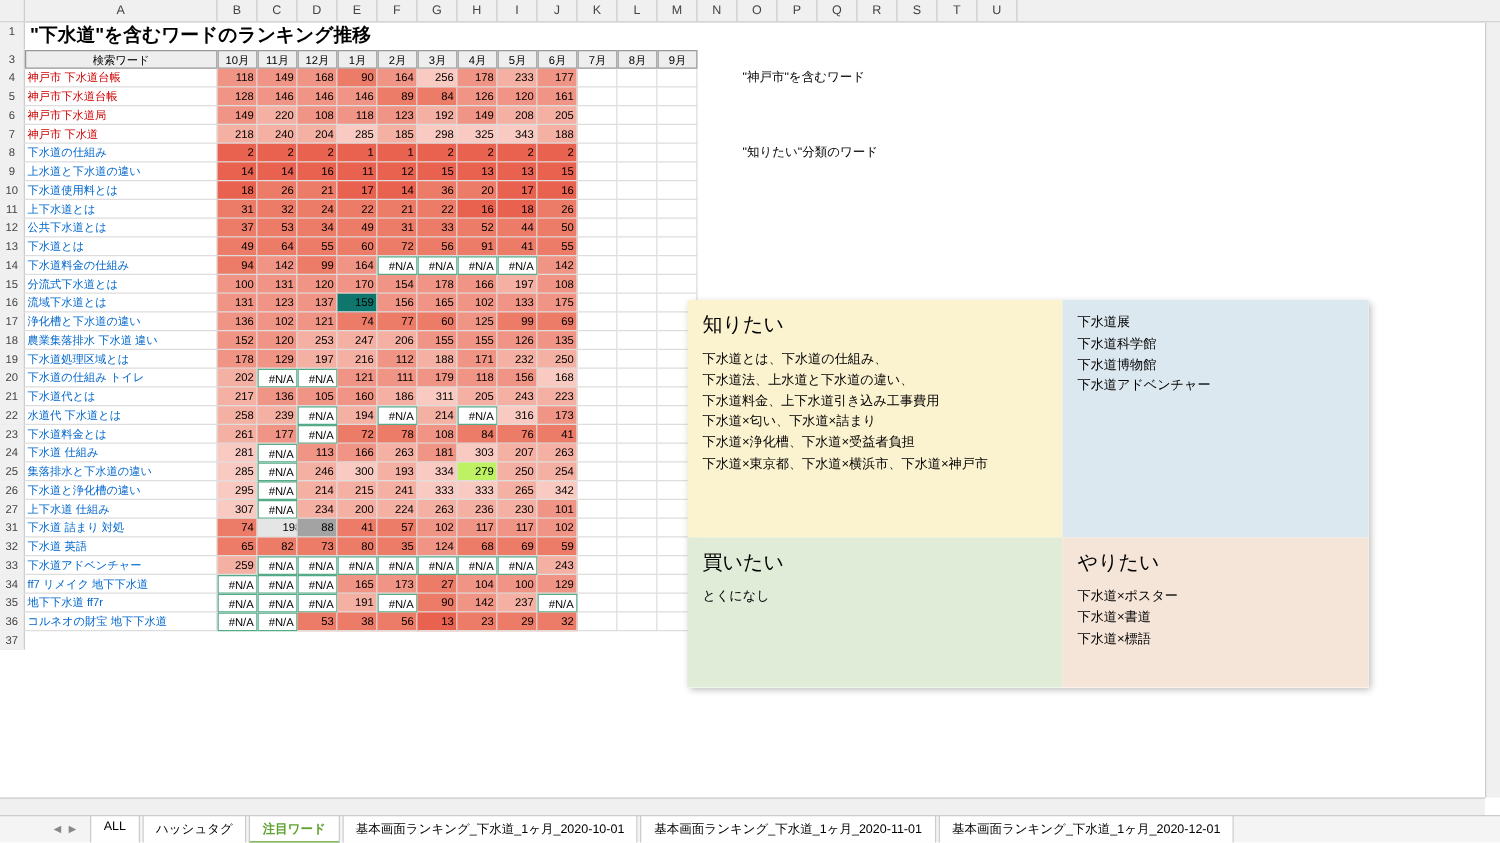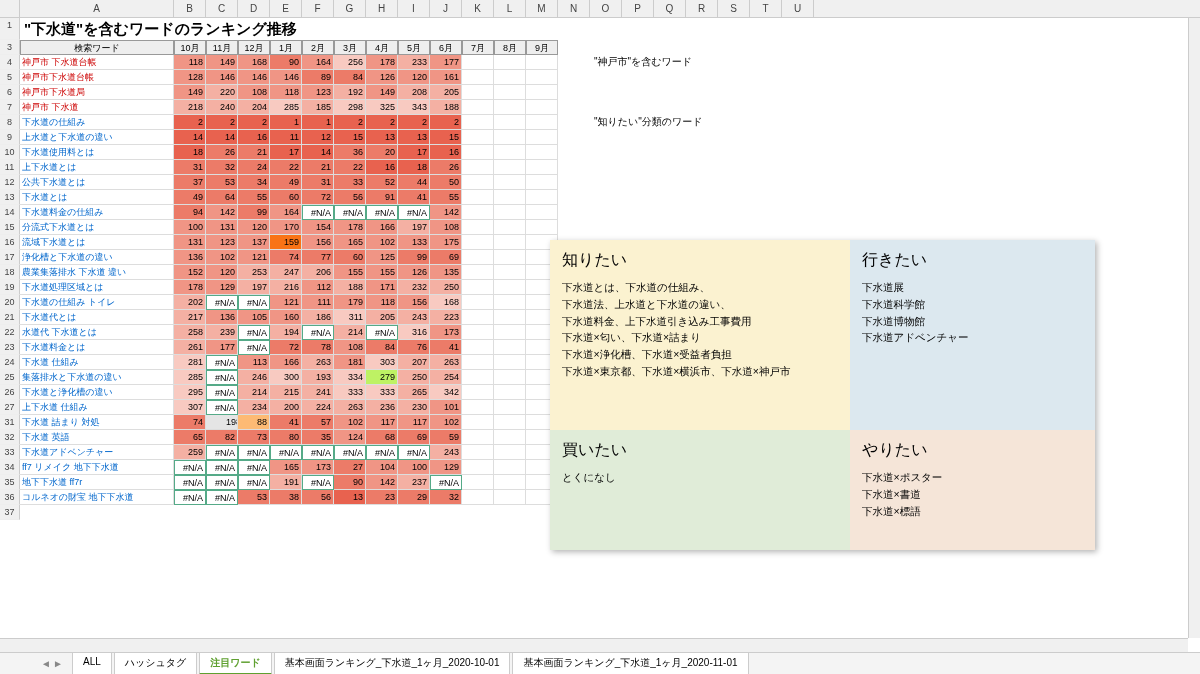--- a/index.html
+++ b/index.html
@@ -278,21 +278,21 @@
       <div class="cell cM"></div>
       <div class="cell cM"></div>
       <div class="cell cM"></div>
     </div>
     <div class="row">
       <div class="row-num">16</div>
       <div class="cell cA kw">流域下水道とは</div>
       <div class="cell cM" style="background: rgb(240, 149, 133);">131</div>
       <div class="cell cM" style="background: rgb(240, 149, 133);">123</div>
       <div class="cell cM" style="background: rgb(240, 149, 133);">137</div>
-      <div class="cell cM" style="background: #f97316;">159</div>
+      <div class="cell cM" style="background: #0f766e;">159</div>
       <div class="cell cM" style="background: rgb(240, 149, 133);">156</div>
       <div class="cell cM" style="background: rgb(240, 149, 133);">165</div>
       <div class="cell cM" style="background: rgb(240, 149, 133);">102</div>
       <div class="cell cM" style="background: rgb(240, 149, 133);">133</div>
       <div class="cell cM" style="background: rgb(240, 149, 133);">175</div>
       <div class="cell cM"></div>
       <div class="cell cM"></div>
       <div class="cell cM"></div>
     </div>
     <div class="row">
@@ -469,21 +469,21 @@
       <div class="cell cM" style="background: rgb(240, 149, 133);">101</div>
       <div class="cell cM"></div>
       <div class="cell cM"></div>
       <div class="cell cM"></div>
     </div>
     <div class="row">
       <div class="row-num">31</div>
       <div class="cell cA kw">下水道 詰まり 対処</div>
       <div class="cell cM" style="background: rgb(236, 123, 104);">74</div>
       <div class="cell cM" style="background: #e5e5e5; padding-left: 20px;">198</div>
-      <div class="cell cM" style="background: #fdba74;">88</div>
+      <div class="cell cM" style="background: #a3a3a3;">88</div>
       <div class="cell cM" style="background: rgb(236, 123, 104);">41</div>
       <div class="cell cM" style="background: rgb(236, 123, 104);">57</div>
       <div class="cell cM" style="background: rgb(240, 149, 133);">102</div>
       <div class="cell cM" style="background: rgb(240, 149, 133);">117</div>
       <div class="cell cM" style="background: rgb(240, 149, 133);">117</div>
       <div class="cell cM" style="background: rgb(240, 149, 133);">102</div>
       <div class="cell cM"></div>
       <div class="cell cM"></div>
       <div class="cell cM"></div>
     </div>
@@ -571,21 +571,20 @@
       <div class="row-num">37</div>
     </div>
   </div>
 
 <div class="overlay" style="left:550px; top:240px;">
   <div class="quad q1">
     <div class="q-title">知りたい</div>
     <div class="q-body" id="q1b">下水道とは、下水道の仕組み、<br>下水道法、上水道と下水道の違い、<br>下水道料金、上下水道引き込み工事費用<br>下水道×匂い、下水道×詰まり<br>下水道×浄化槽、下水道×受益者負担<br>下水道×東京都、下水道×横浜市、下水道×神戸市</div>
   </div>
   <div class="quad q2">
-    <div class="q-title">行きたい</div>
     <div class="q-body" id="q2b">下水道展<br>下水道科学館<br>下水道博物館<br>下水道アドベンチャー</div>
   </div>
   <div class="quad q3">
     <div class="q-title">買いたい</div>
     <div class="q-body" id="q3b">とくになし</div>
   </div>
   <div class="quad q4">
     <div class="q-title">やりたい</div>
     <div class="q-body" id="q4b">下水道×ポスター<br>下水道×書道<br>下水道×標語</div>
   </div>
@@ -598,14 +597,15 @@
   <div class="tab-nav">
     <span>◄</span>
     <span>►</span>
   </div>
   <div id="tabbar" style="display: flex;">
       <div class="tab">ALL</div>
       <div class="tab">ハッシュタグ</div>
       <div class="tab active">注目ワード</div>
       <div class="tab">基本画面ランキング_下水道_1ヶ月_2020-10-01</div>
       <div class="tab">基本画面ランキング_下水道_1ヶ月_2020-11-01</div>
+      <div class="tab">基本画面ランキング_下水道_1ヶ月_2020-12-01</div>
     </div>
 </div>
 
 </body></html>

